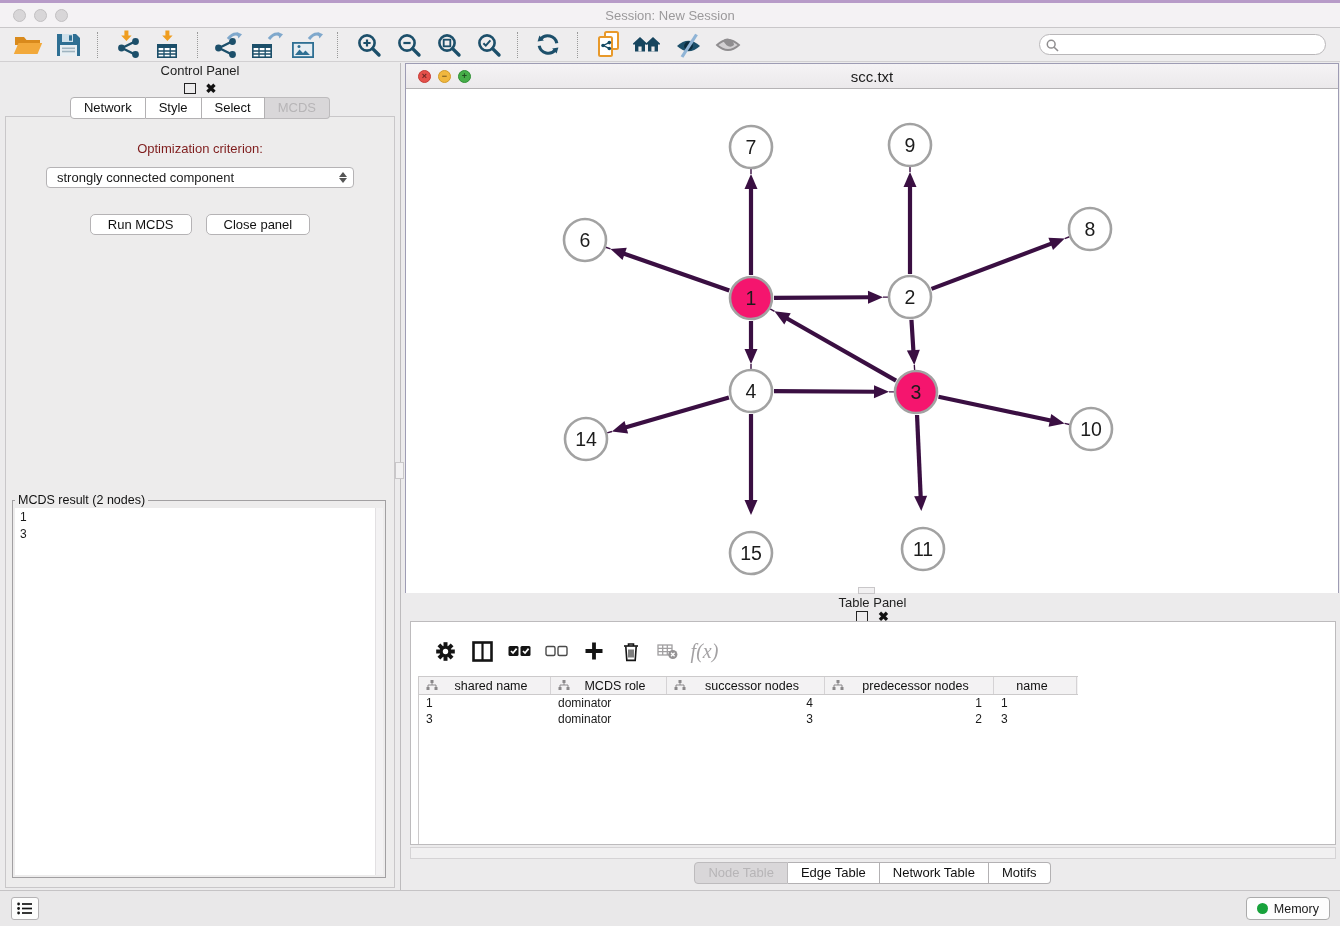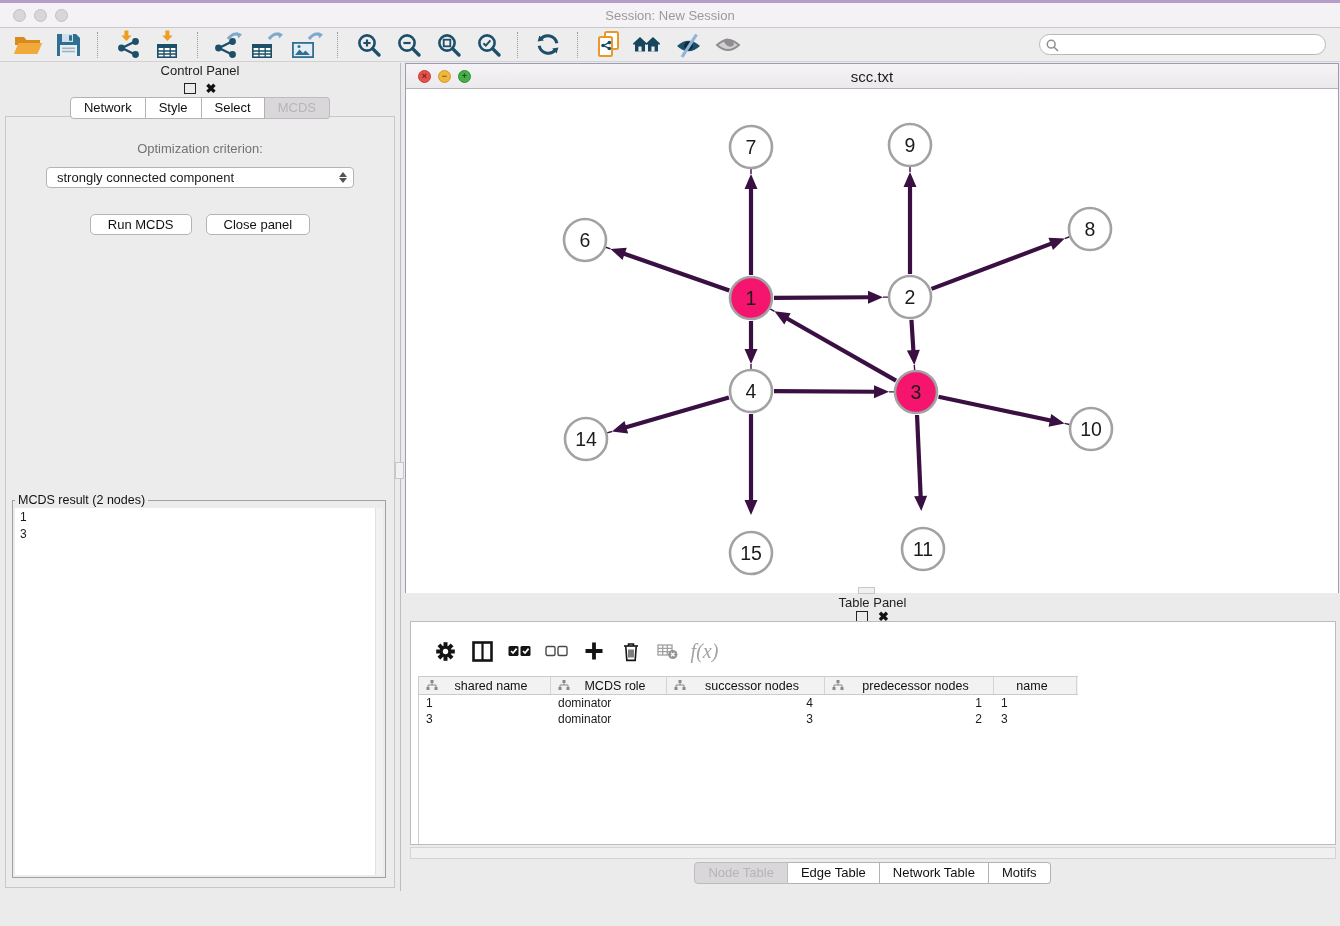--- a/index.html
+++ b/index.html
@@ -34,21 +34,21 @@
   .float-ic{width:10px;height:9px;border:1.6px solid #222;display:inline-block;}
   .close-ic{font-size:13px;font-weight:bold;color:#111;line-height:1;}
   .cp-tabs{position:absolute;top:34px;left:0;right:0;display:flex;justify-content:center;z-index:3;}
   .tab{height:20px;line-height:20px;padding:0 13px;font-size:13px;background:#fff;
        border:1px solid #b3b1b3;border-left:none;color:#111;}
   .tab:first-child{border-left:1px solid #b3b1b3;border-radius:4px 0 0 4px;}
   .tab:last-child{border-radius:0 4px 4px 0;}
   .tab.selected{background:#d9d7d9;color:#b7b5b7;border-color:#bdbbbd;}
   .cp-body{position:absolute;top:53px;left:5px;right:5px;bottom:3px;background:#edecec;
            border:1px solid #c9c7c9;}
-  .opt-label{margin-top:24px;text-align:center;font-size:13px;color:#737373;}
+  .opt-label{margin-top:24px;text-align:center;font-size:13px;color:#7f1d1d;}
   .criterion-select{margin:11px auto 0;width:308px;height:21px;background:#fff;border:1px solid #b5b3b5;
                     border-radius:4px;display:flex;align-items:center;padding:0 6px 0 10px;font-size:13px;box-sizing:border-box;}
   .criterion-select .lbl{flex:1;}
   .stepper{display:flex;flex-direction:column;align-items:center;gap:1px;}
   .stepper i{display:block;width:0;height:0;border-left:4px solid transparent;border-right:4px solid transparent;}
   .stepper .up{border-bottom:5px solid #555;}
   .stepper .down{border-top:5px solid #555;}
   .btn-row{margin-top:26px;display:flex;justify-content:center;gap:14px;}
   .pbtn{height:21px;background:#fff;border:1px solid #b5b3b5;border-radius:5px;font-size:13px;
         padding:0 17px;display:flex;align-items:center;color:#111;font-family:inherit;}
@@ -625,14 +625,34 @@
     </div>
     <div class="tp-scroll"></div>
     <div class="tp-tabs" id="tp-tabs">
         <div class="tab selected">Node Table</div>
         <div class="tab">Edge Table</div>
         <div class="tab">Network Table</div>
         <div class="tab">Motifs</div>
       </div>
   </div>
 
+  <div class="statusbar">
+    <div class="sb-left-btn">
+      <svg width="16" height="13" viewBox="0 0 16 13">
+        <g stroke="#141414" stroke-width="1.7">
+            <line x1="5" y1="2" x2="15" y2="2"></line>
+            <line x1="5" y1="6.5" x2="15" y2="6.5"></line>
+            <line x1="5" y1="11" x2="15" y2="11"></line>
+          </g>
+        <g fill="#141414">
+            <circle cx="1.6" cy="2" r="1.4"></circle>
+            <circle cx="1.6" cy="6.5" r="1.4"></circle>
+            <circle cx="1.6" cy="11" r="1.4"></circle>
+          </g>
+      </svg>
+    </div>
+    <div class="memory-btn">
+      <span class="mem-dot"></span>
+      <span>Memory</span>
+    </div>
+  </div>
 
 </div>
 
 </body></html>

